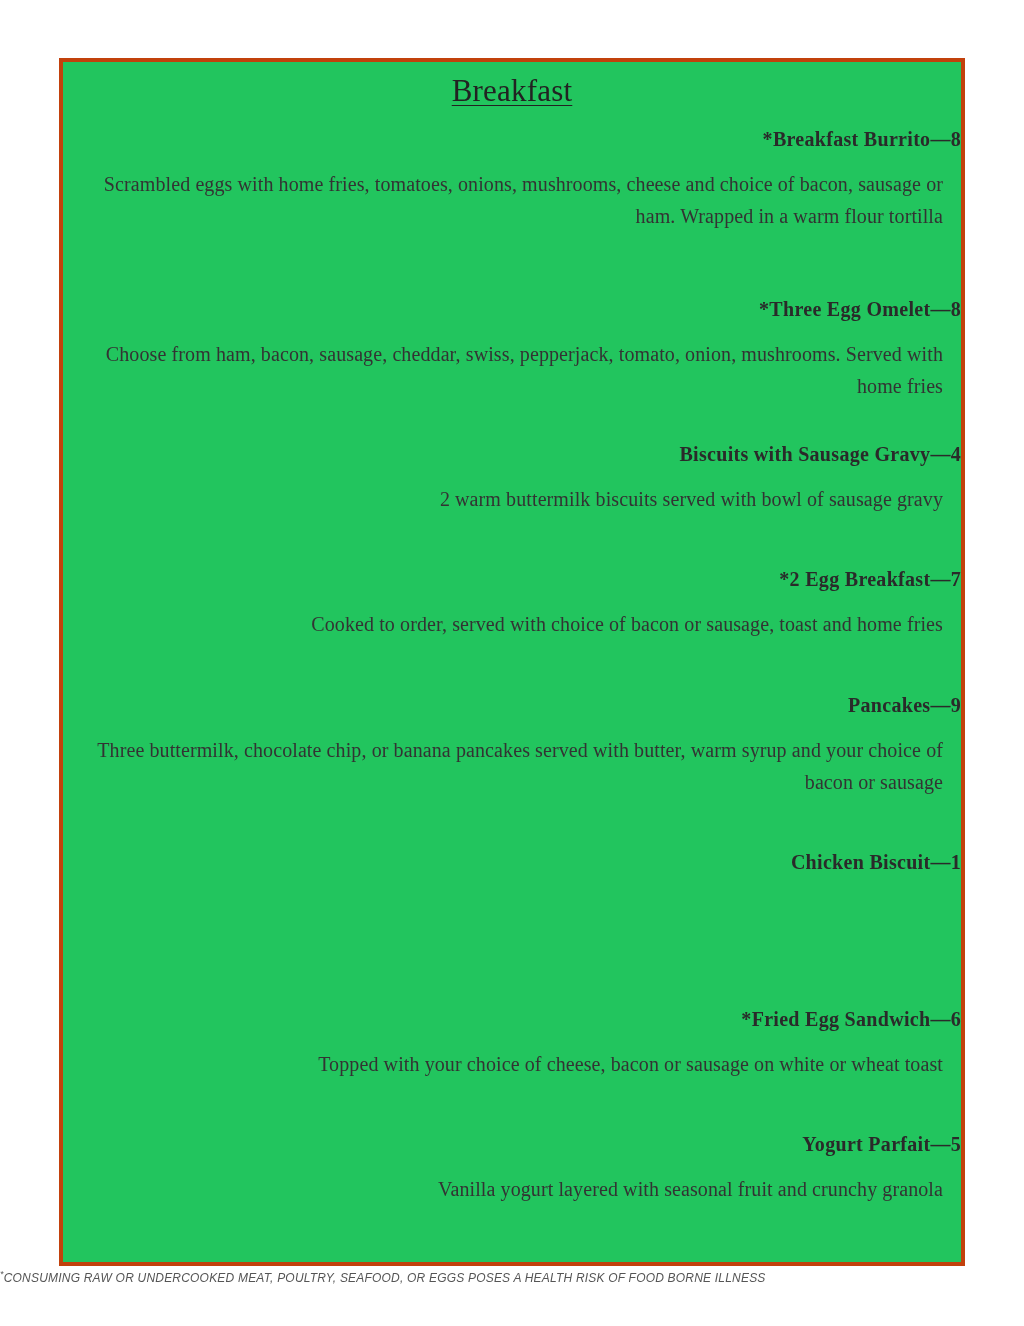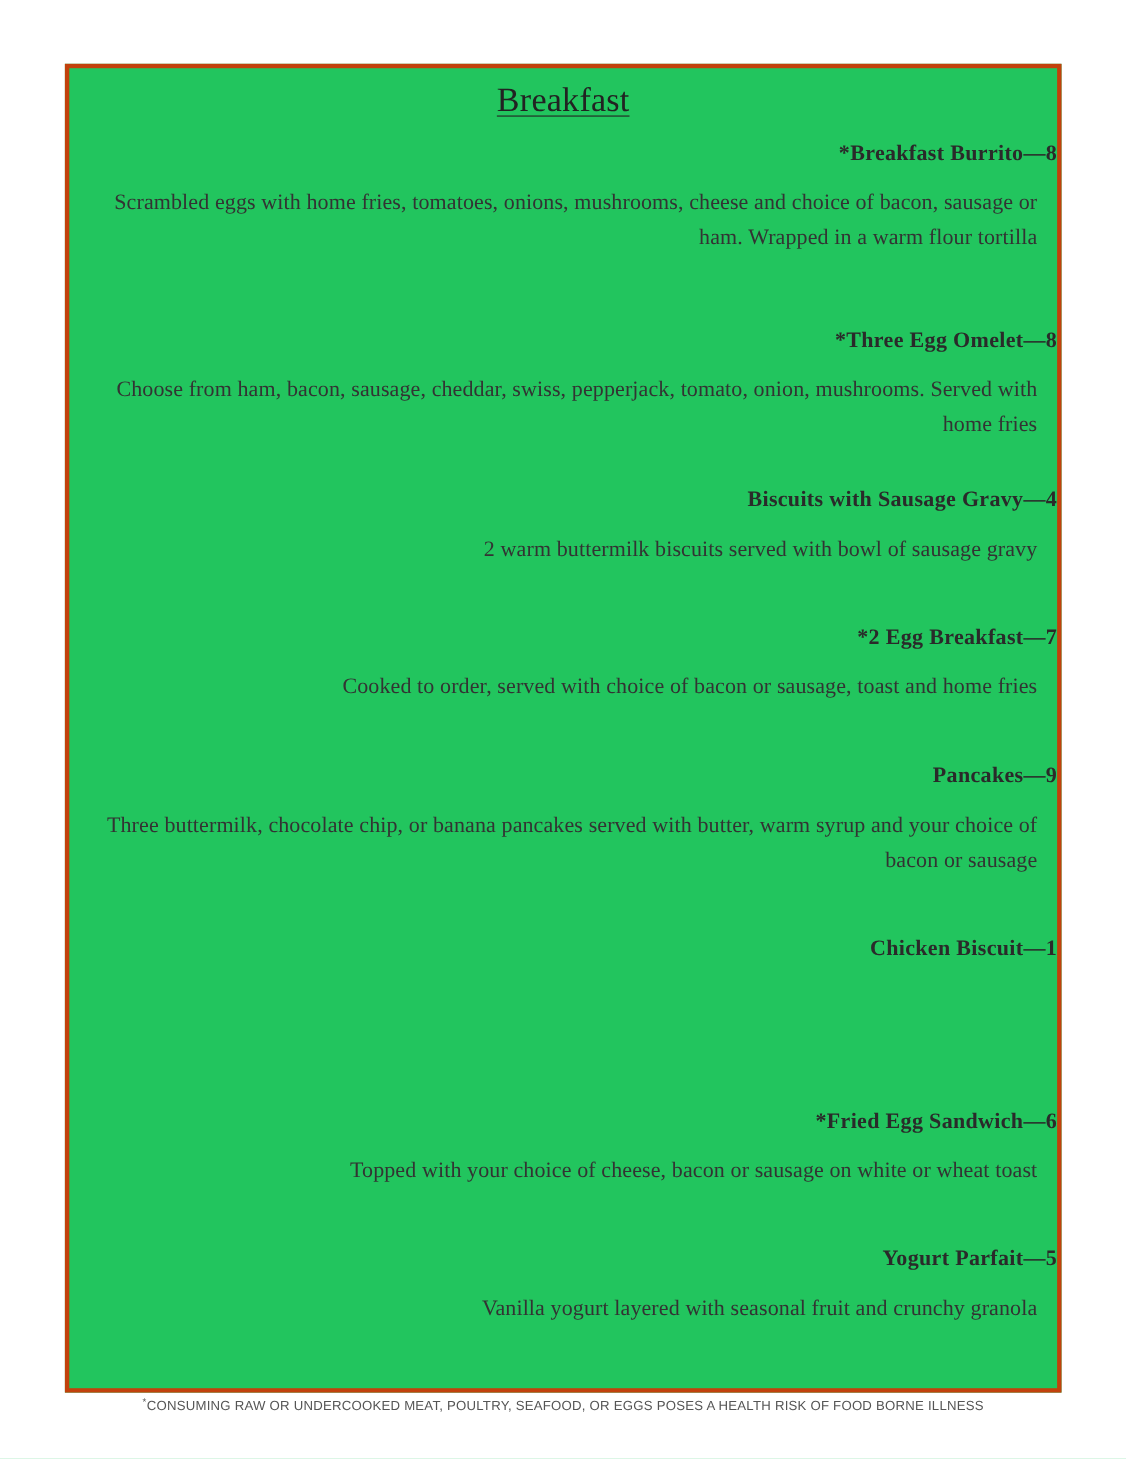--- a/index.html
+++ b/index.html
@@ -58,27 +58,28 @@
       line-height: 32px;
       color: #333333;
       padding: 0 18px;
       letter-spacing: 0.1px;
     }
     .disclaimer {
       position: absolute;
       left: 0;
       right: 0;
       top: 1270px;
-      text-align: center;
+      text-align: left;
       font-family: "Liberation Sans", "DejaVu Sans", sans-serif;
       font-size: 12px;
       line-height: 16px;
       color: #555555;
       letter-spacing: 0.2px;
       white-space: nowrap;
+      font-style: italic;
     }
     .disclaimer .asterisk {
       font-size: 9px;
       vertical-align: super;
       line-height: 0;
     }
   </style>
 </head>
 <body>
 

